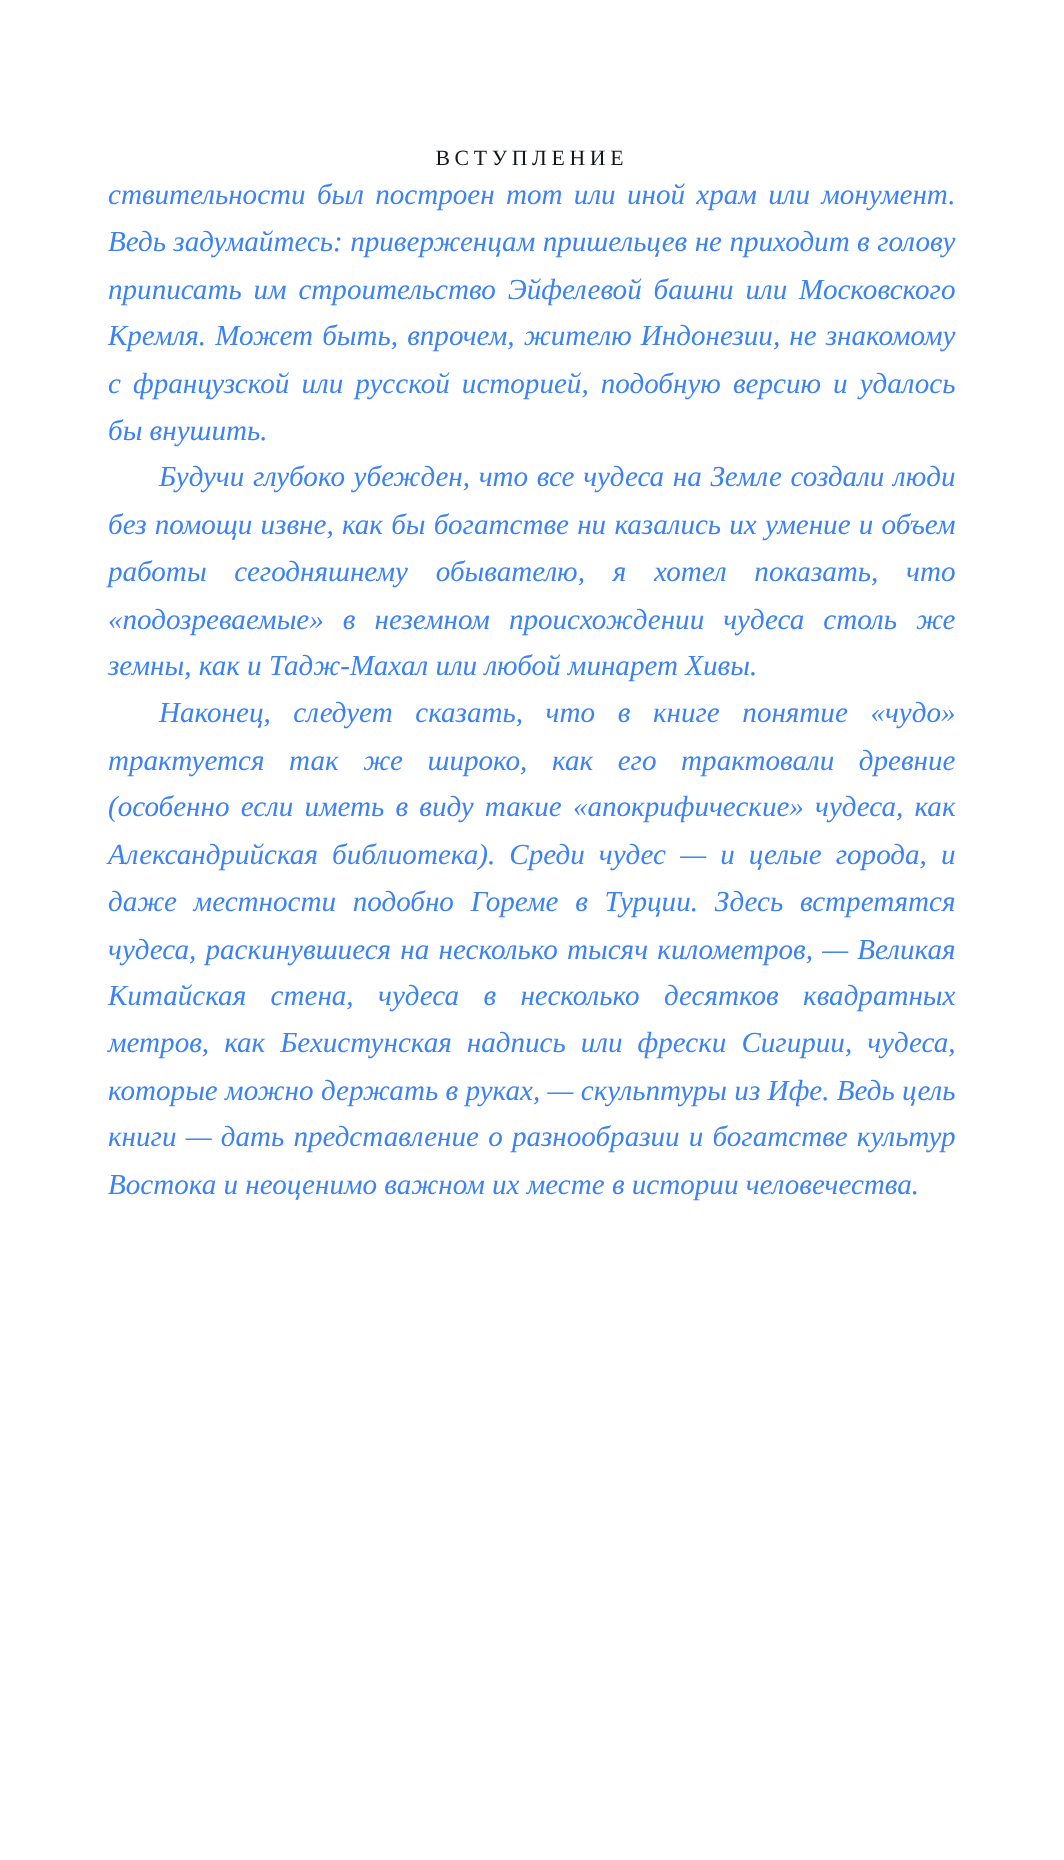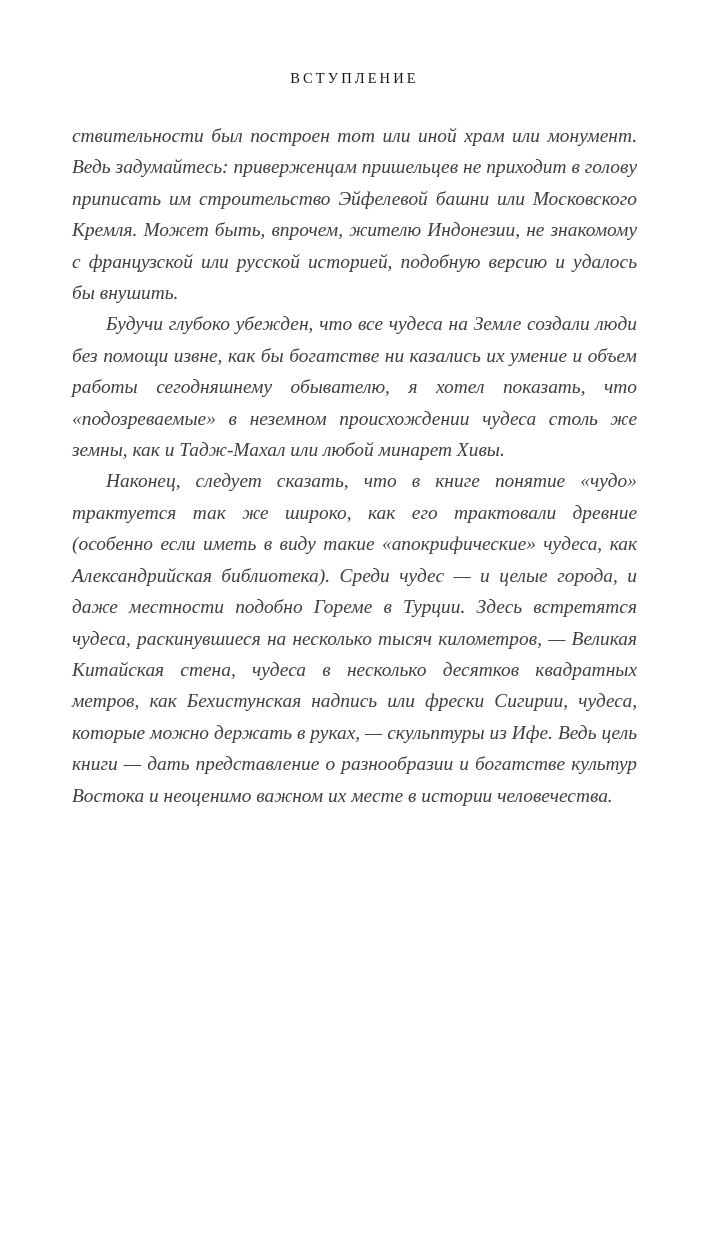--- a/index.html
+++ b/index.html
@@ -15,37 +15,36 @@
     overflow: hidden;
   }
   .page {
     position: relative;
     width: 709px;
     height: 1240px;
     box-sizing: border-box;
     padding: 0 72px;
   }
   .running-head {
-    margin-top: 70px;
+    margin-top: 98px;
     text-align: center;
     font-family: "Liberation Serif", serif;
     font-size: 14.5px;
     letter-spacing: 3.1px;
     font-weight: 400;
     color: #12171b;
     text-transform: uppercase;
   }
   .body-text {
-    margin-top: 33px;
     font-style: italic;
     font-size: 19.4px;
     line-height: 31.4px;
     text-align: justify;
     text-justify: inter-word;
-    color: #404040;
+    color: #3b82f6;
     hyphens: manual;
   }
   .body-text p {
     margin: 0;
   }
   .body-text p.indent {
     text-indent: 34px;
   }
   .body-text p.cont {
     text-indent: 0;

